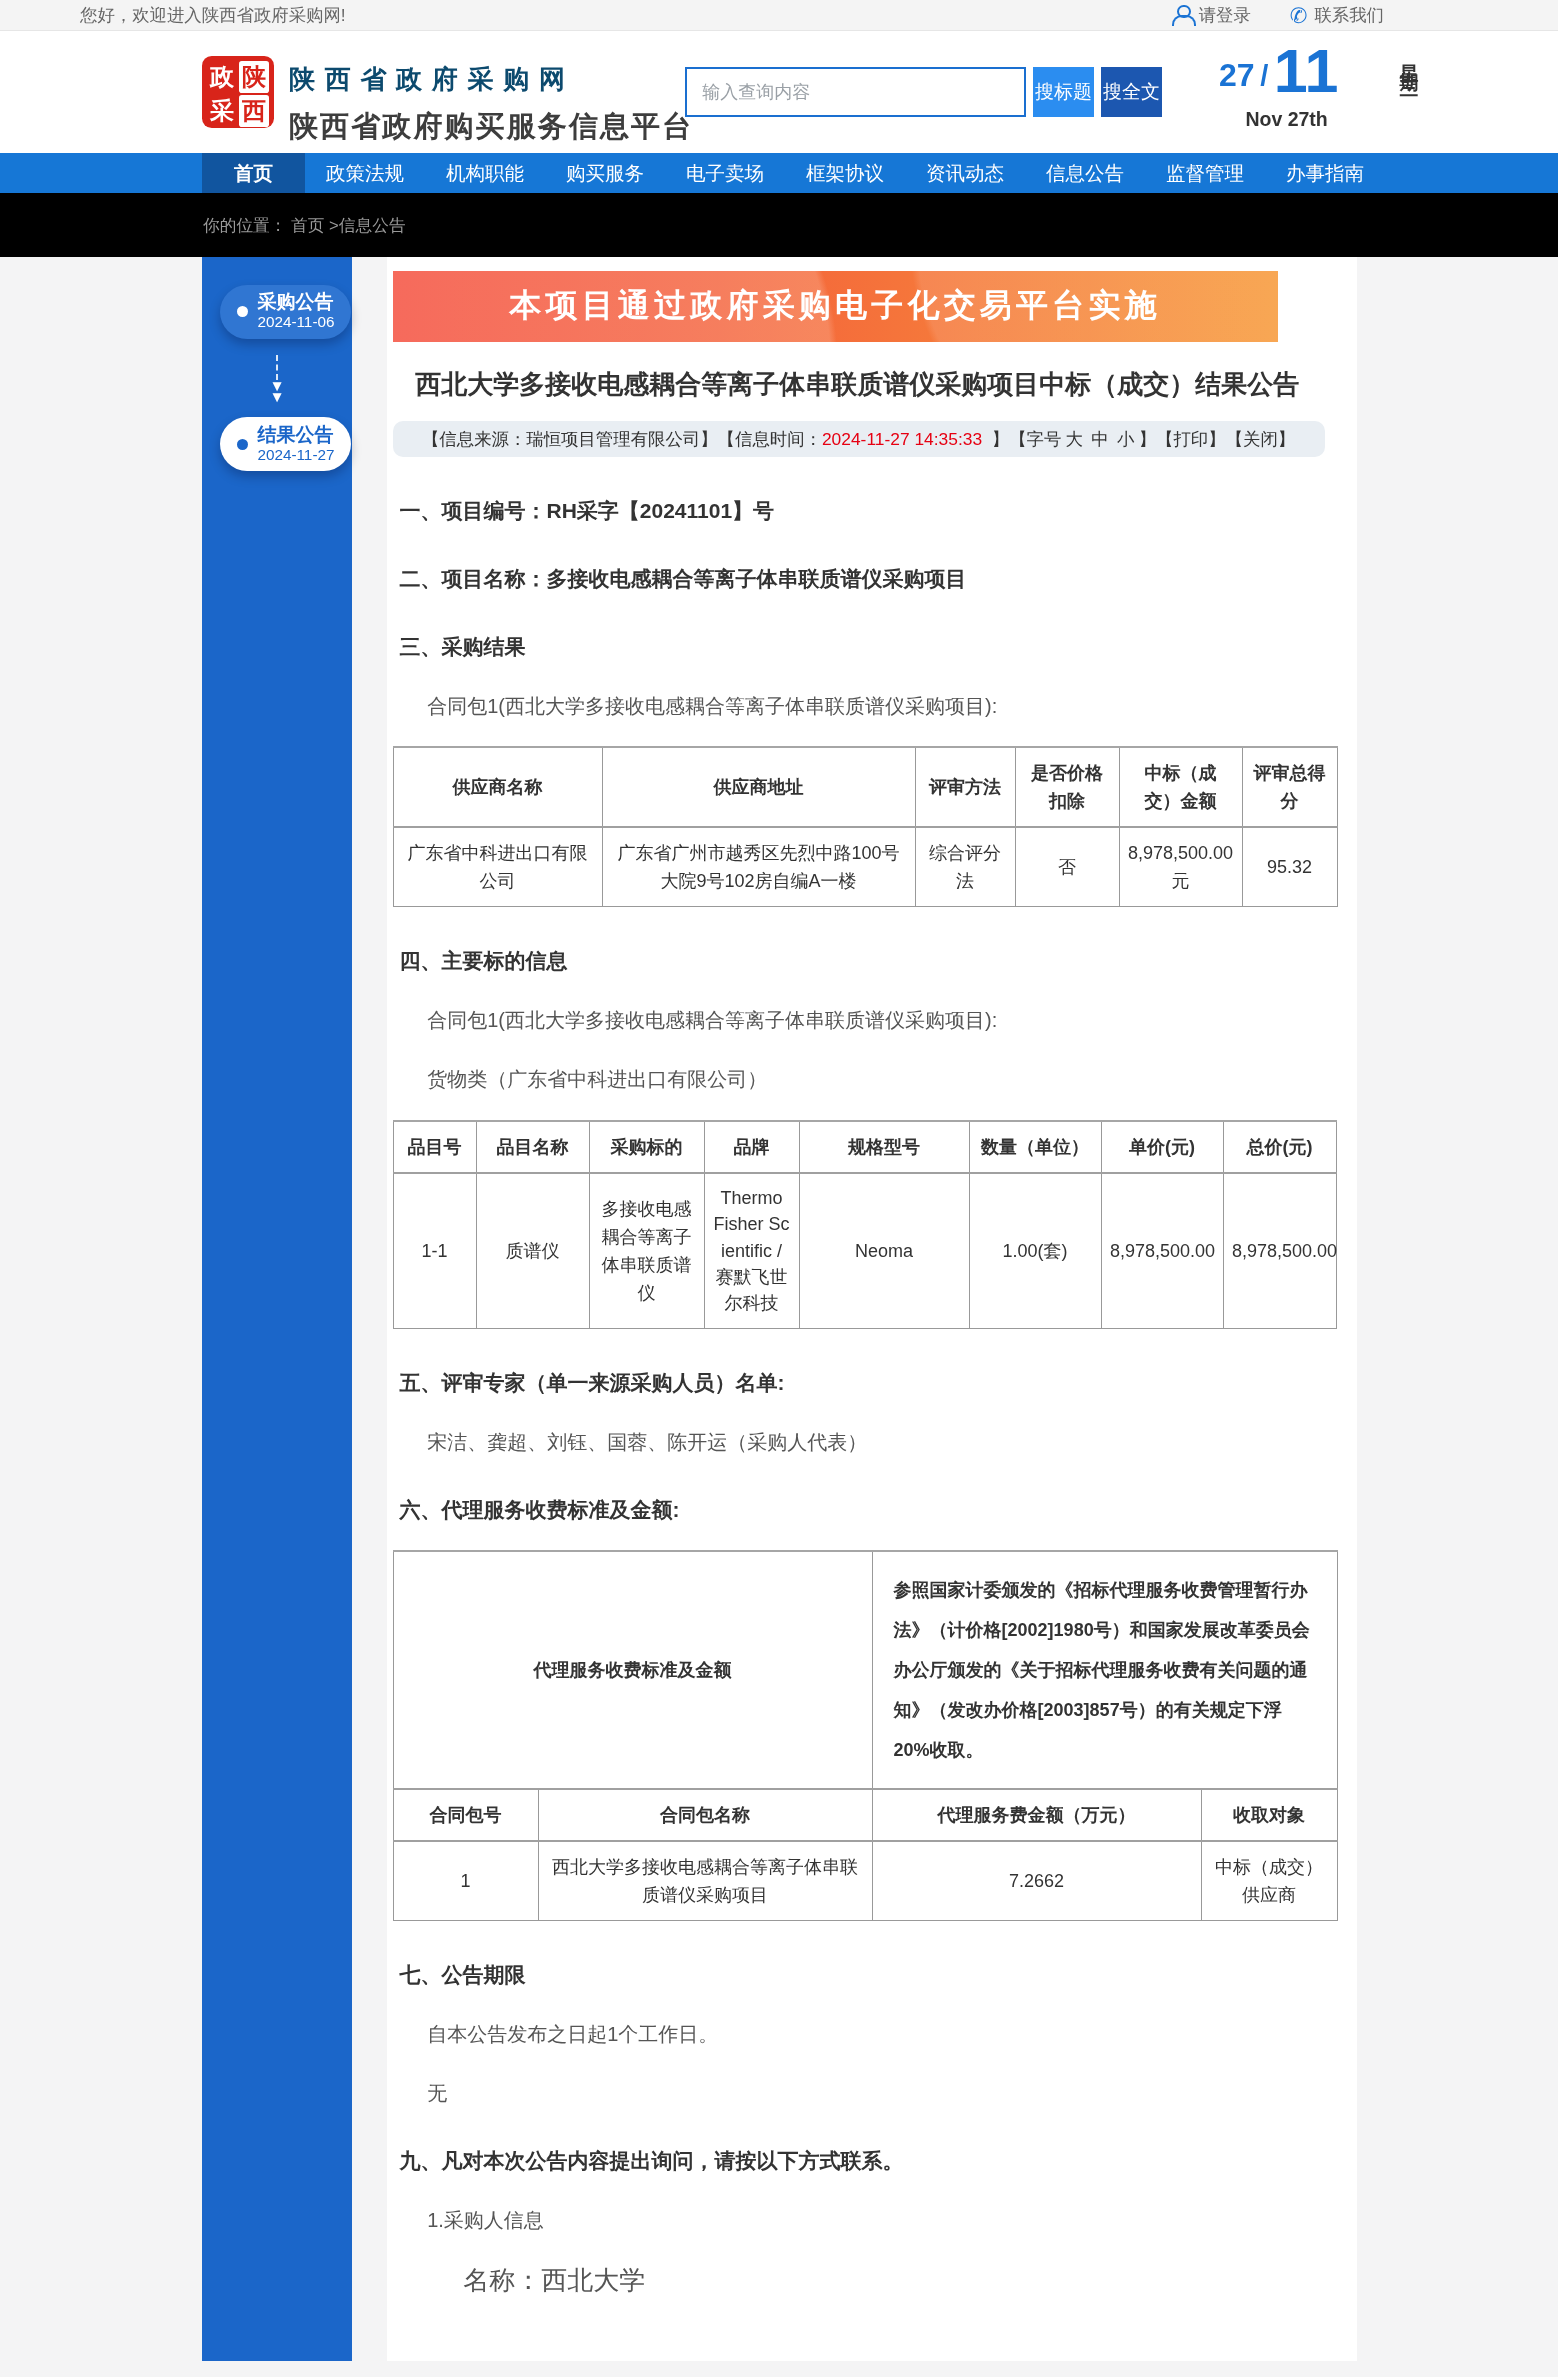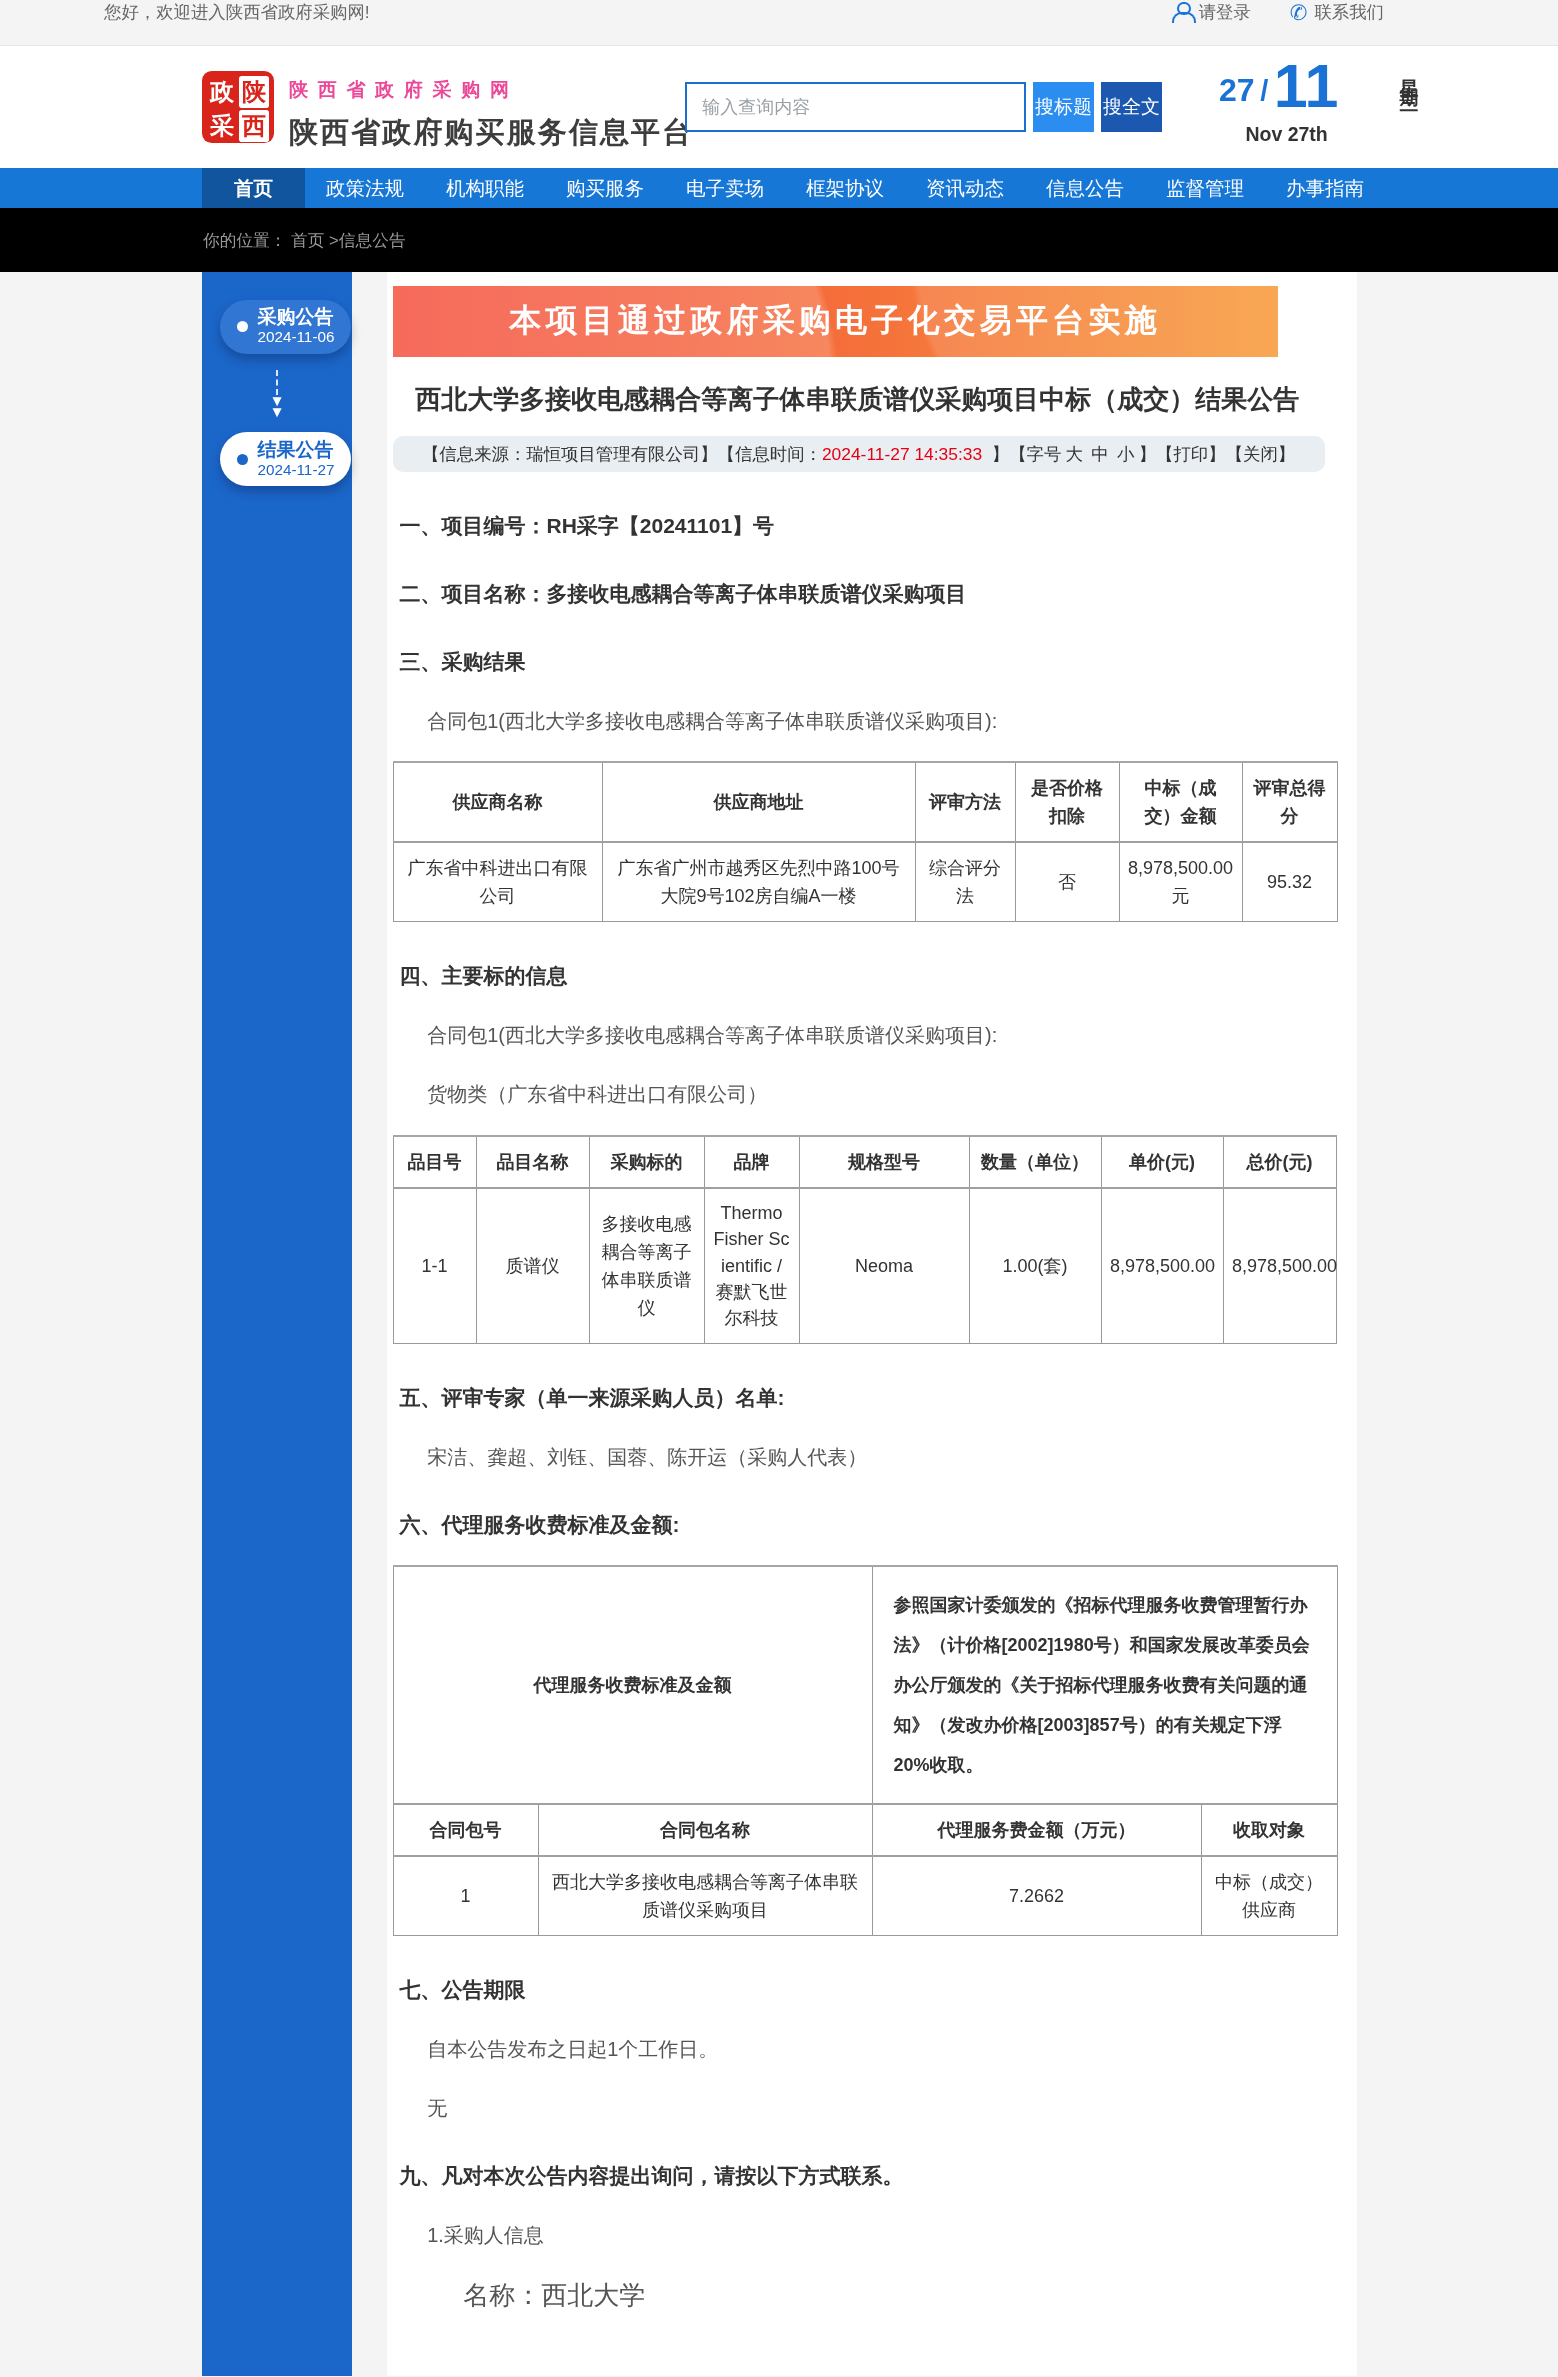--- a/index.html
+++ b/index.html
@@ -4,42 +4,42 @@
 <style>
   * { box-sizing: border-box; margin: 0; padding: 0; }
   html,body { width: 1558px; }
   body {
     font-family: "Liberation Sans", "DejaVu Sans", sans-serif;
     background: #f4f4f5;
     color: #333;
   }
   
   .topbar {
-    height: 46px; background: #f4f4f4; border-bottom: 0.7px solid #e6e6e6;
-    display: flex; align-items: flex-start; justify-content: space-between;
-    padding: 0 174px 0 104px; font-size: 17.4px; color: #666;
+    height: 31px; background: #f4f4f4; border-bottom: 0.7px solid #e6e6e6;
+    display: flex; align-items: center; justify-content: space-between;
+    padding: 0 174px 0 80px; font-size: 17.4px; color: #666;
   }
   .topbar-right { display: flex; align-items: center; gap: 39px; }
   .tb-link { display: flex; align-items: center; gap: 7px; color: #666; cursor: pointer; }
   .user-ico { width: 19.5px; height: 21px; position: relative; }
   .user-ico::before { content:""; position:absolute; left:4.9px; top:0; width:9.7px; height:9.7px; border:2.1px solid #1a73d4; border-radius:50%; }
   .user-ico::after { content:""; position:absolute; left:0; bottom:0; width:19.5px; height:9px; border:2.1px solid #1a73d4; border-bottom:none; border-radius:9.7px 9.7px 0 0; }
   .phone-ico { color:#1a73d4; font-size:21px; line-height:21px; }
   
   .header { height: 122px; background: #fff; position: relative; }
   .logo {
     position:absolute; left:202px; top:25px; width:72px; height:72px;
     background:#d8241a; border-radius:9.7px; padding:4.9px; display:grid;
     grid-template-columns:1fr 1fr; grid-template-rows:1fr 1fr; gap:2.1px;
   }
   .logo span { display:flex; align-items:center; justify-content:center; font-size:24px; font-weight:bold; }
   .logo .on-red { color:#fff; }
   .logo .on-white { background:#fff; color:#d8241a; border-radius:2.8px; }
   .site-names { position:absolute; left:289px; top:31px; }
-  .site-title { font-size:19px; font-weight:bold; color:#ec4899; letter-spacing:9.7px; }
+  .site-title { font-size:26px; font-weight:bold; color:#0c4a6e; letter-spacing:9.7px; }
   .site-sub { font-size:29px; font-weight:bold; color:#3d3d3d; letter-spacing:2.1px; margin-top:9.7px; }
   .search-box { position:absolute; left:685px; top:36px; display:flex; align-items:center; }
   .search-input {
     width:341px; height:50px; border:2.1px solid #1a6fd0; background:#fff;
     font-size:18px; padding:0 15.3px; color:#333; outline:none;
     font-family:"Liberation Sans","DejaVu Sans",sans-serif;
   }
   .search-input::placeholder { color:#9aa0a6; }
   .btn-search { height:50px; width:61px; border:none; color:#fff; font-size:19px; cursor:pointer; font-family:inherit; }
   .btn-title { background:#2b8df0; margin-left:7px; }

